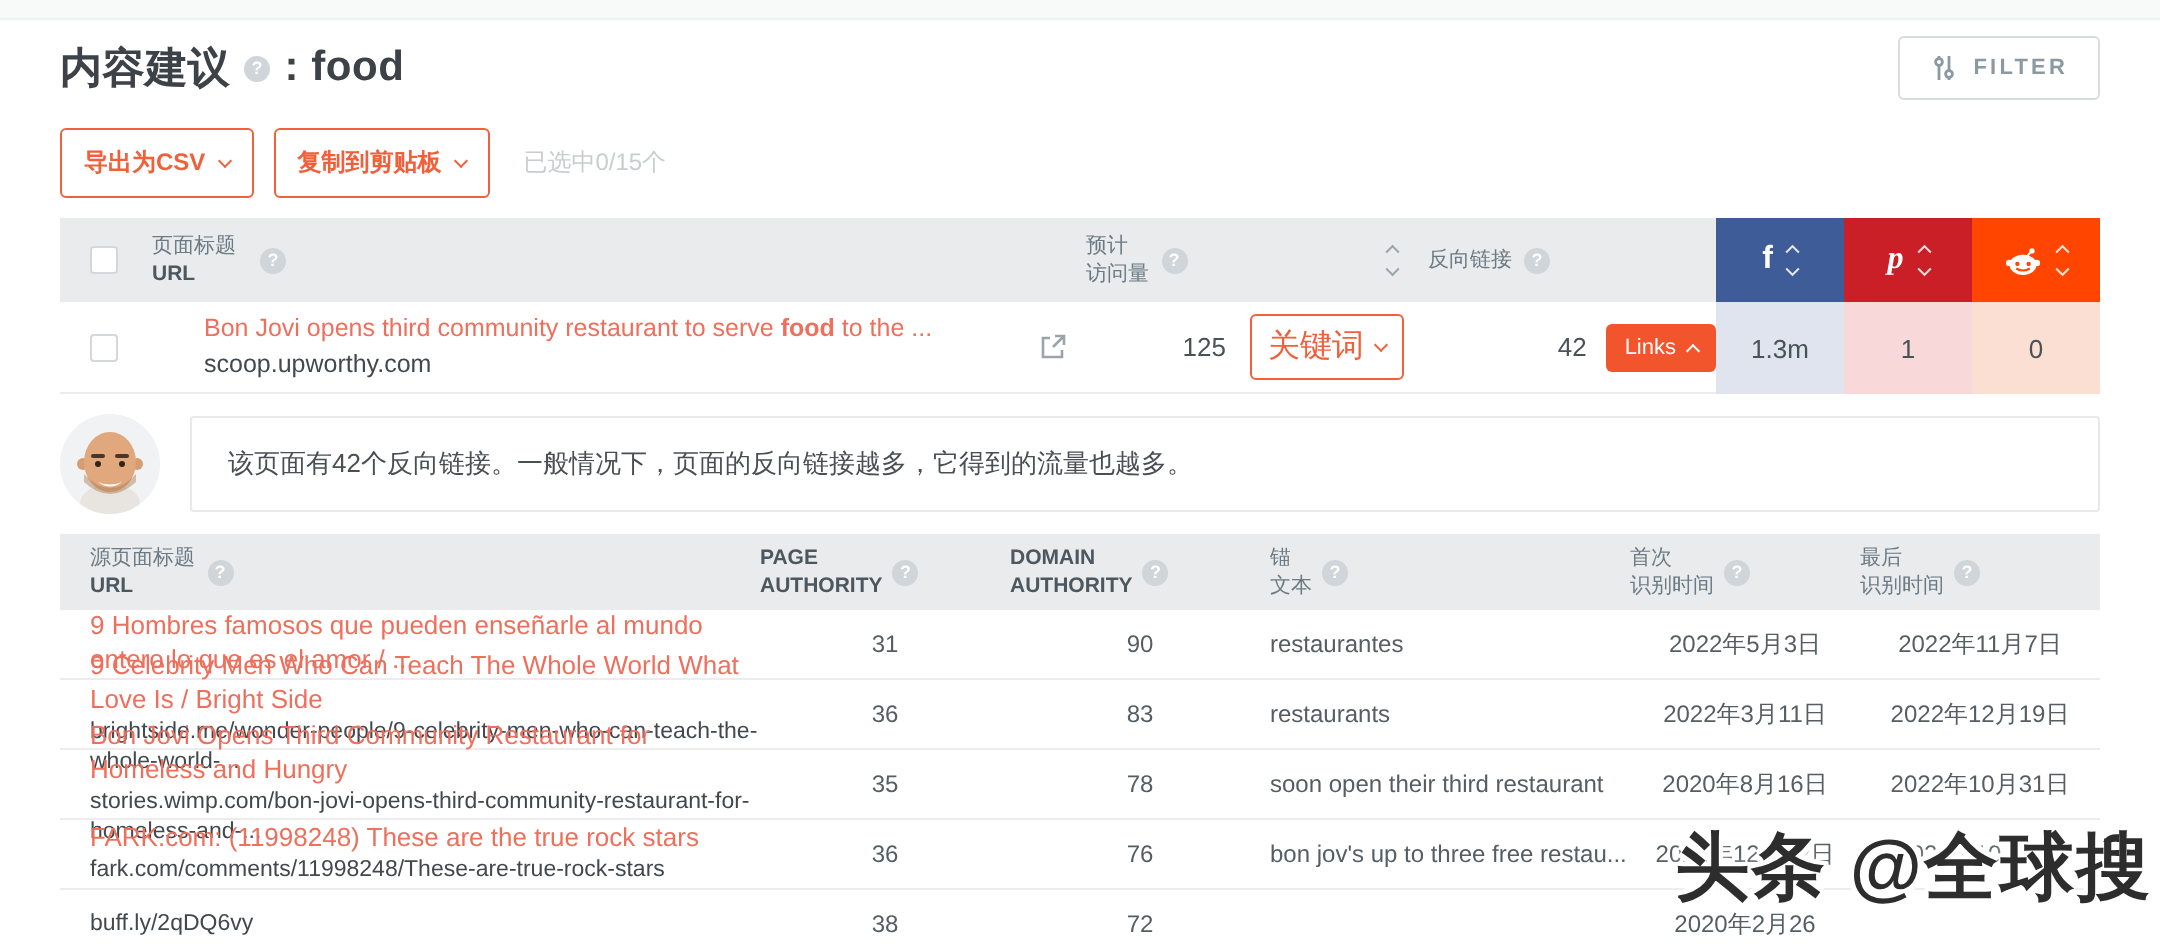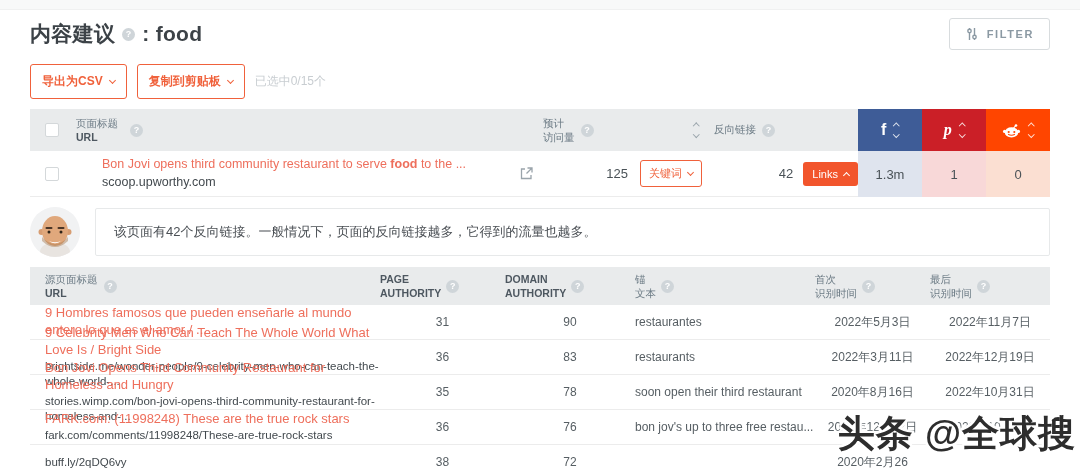--- a/index.html
+++ b/index.html
@@ -29,21 +29,21 @@
   .chev.up   { transform:rotate(-135deg); margin-top:3px; }
   .sort-carets { display:flex; flex-direction:column; align-items:center; gap:3px; color:#9aa5ac; cursor:pointer; }
   .sort-carets .chev { width:4.5px; height:4.5px; margin:0; }
   .sort-carets .chev.up { transform:rotate(-135deg); }
   .sort-carets .chev.down { transform:rotate(45deg); }
 
   
   .toolbar { display:flex; align-items:center; gap:10px; margin-top:16px; height:31px; }
   .btn-outline { display:flex; align-items:center; gap:7px; border:1px solid #f0613b; background:#fff;
     color:#f0613b; font-size:12px; font-weight:bold; padding:8px 11px; border-radius:3px; cursor:pointer; }
-  .selected-info { color:#c8cdd1; font-size:12px; margin-left:0; }
+  .selected-info { color:#c8cdd1; font-size:12px; margin-left:7px; }
 
   
   .t1 { margin-top:12px; }
   .t1-header { display:flex; background:#e9ebec; height:42px; font-size:10.5px; color:#6b7a84; }
   .t1-header .cell { display:flex; align-items:center; }
   .c1-check { width:44px; justify-content:center; }
   .c1-title { flex:1; padding-left:2px; gap:12px; }
   .c1-visits { width:165px; gap:6px; position:relative; padding-right:14px; justify-content:flex-start; }
   .c1-visits .sort-carets { position:absolute; right:10px; }
   .c1-back { width:150px; gap:6px; padding-left:6px; }
@@ -56,21 +56,21 @@
   .t1-row { display:flex; background:#fff; border-bottom:1px solid #ececec; height:46px; font-size:12.5px; }
   .t1-row .cell { display:flex; align-items:center; }
   .r1-title { flex:1; gap:10px;margin-left:28px; }
   .title-block { flex:1; display:flex; flex-direction:column; justify-content:center; line-height:1.4; }
   a.link { color:#ee6f5c; text-decoration:none; cursor:pointer; }
   .domain { color:#42494e; }
   .ext-icon { margin-right:10px; color:#9aa4ab; flex:none; cursor:pointer; }
   .r1-visits { width:165px; justify-content:flex-end; gap:12px; padding-right:6px; }
   .num { color:#4a5257; font-size:13px; }
   .kw-btn { display:flex; align-items:center; gap:6px; border:1px solid #f0613b; color:#f0613b;
-    background:#fff; font-size:11px; padding:5px 8px; border-radius:3px; cursor:pointer; }
+    background:#fff; font-size:16px; padding:5px 8px; border-radius:3px; cursor:pointer; }
   .r1-back { width:150px; justify-content:flex-end; gap:10px; }
   .links-btn { display:flex; align-items:center; gap:6px; background:#f2552c; color:#fff;
     border:none; font-size:11px; padding:6px 9px; border-radius:3px; cursor:pointer; }
   .r1-social { width:64px; height:46px; justify-content:center; font-size:13px; color:#4a5257; }
   .cellfb { background:#dfe4ee; } .cellpin { background:#f8d8d8; } .cellred { background:#fbdfd2; }
 
   .fb-glyph { color:#fff; font-weight:bold; font-size:16px; }
   .pin-glyph { color:#fff; font-weight:bold; font-size:16px; font-family:"Liberation Serif","DejaVu Serif",serif; font-style:italic; }
 
   

